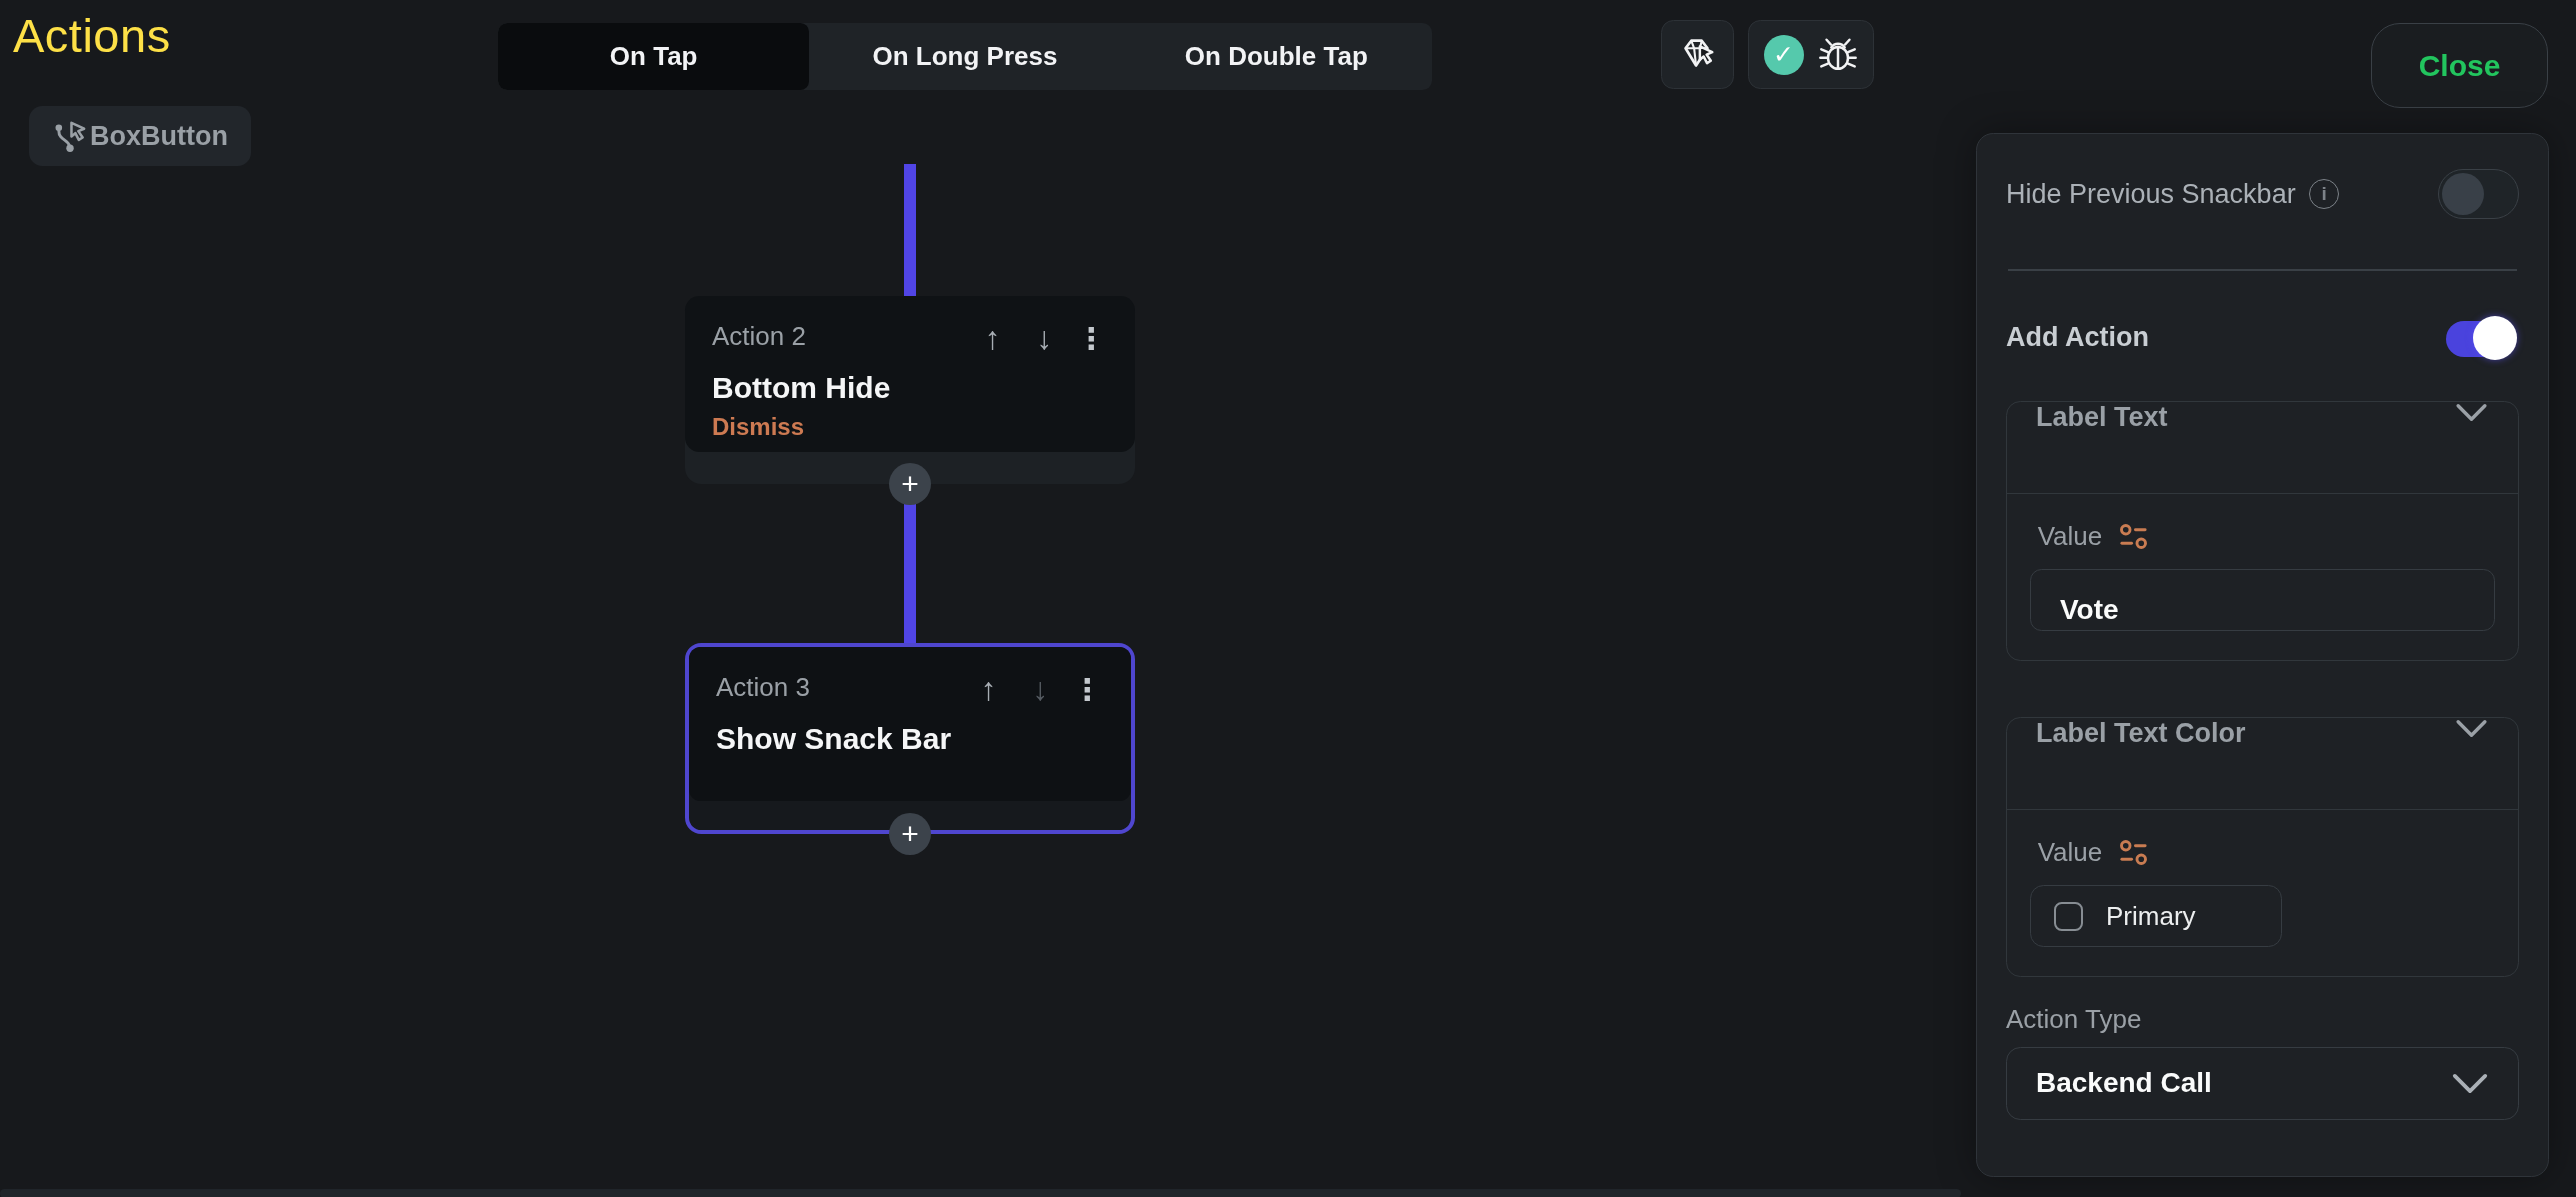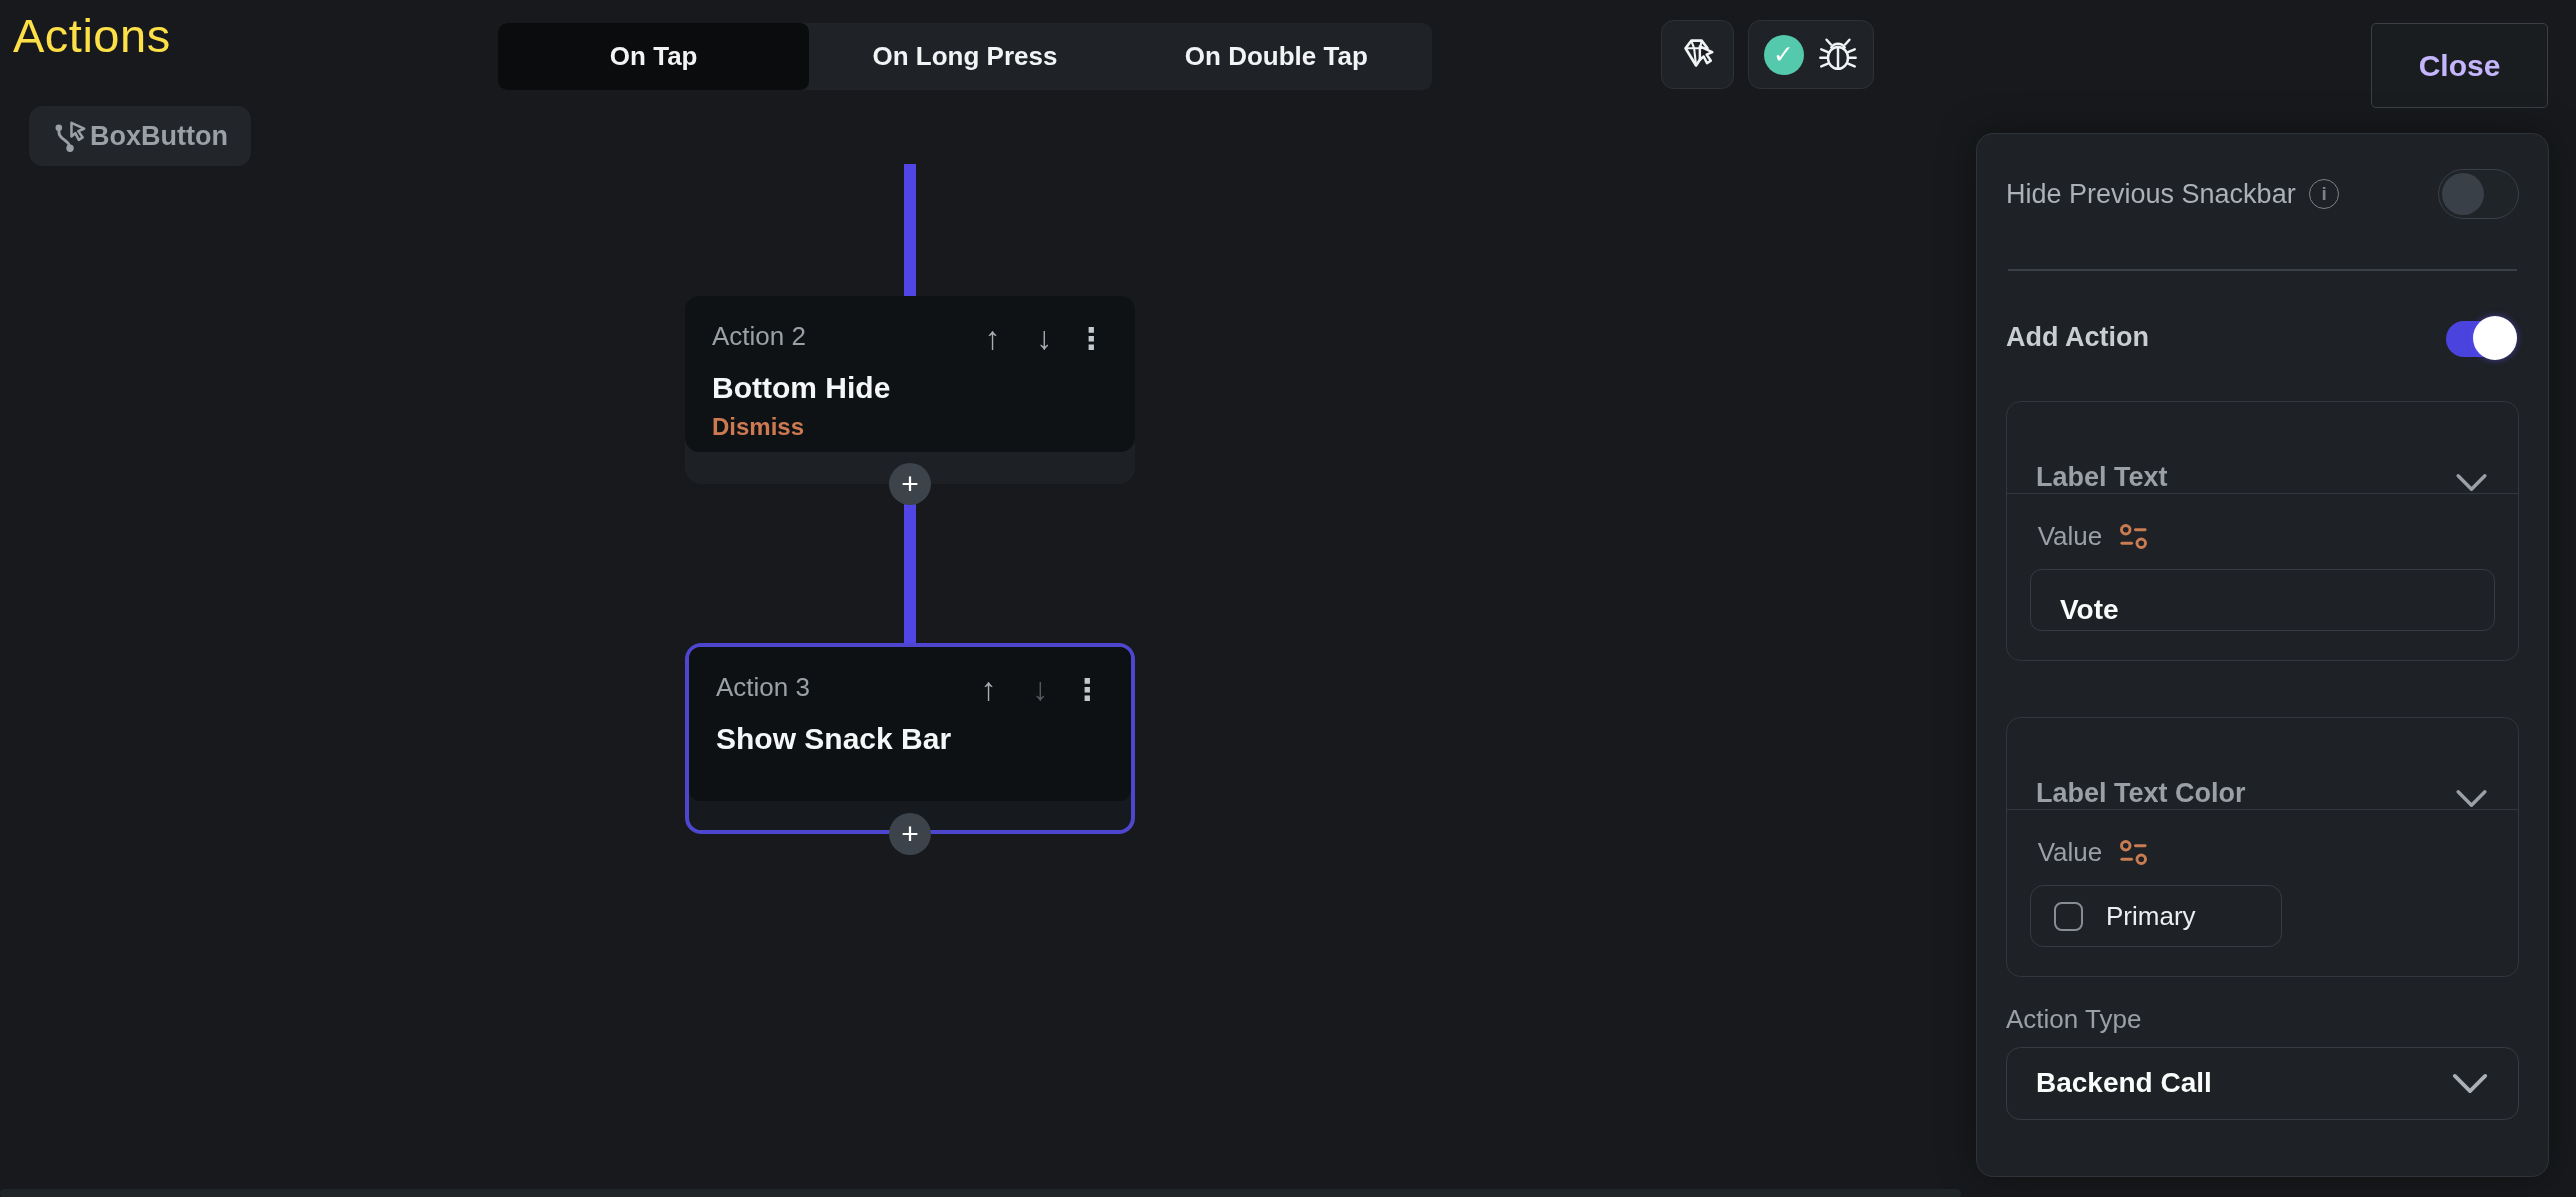--- a/index.html
+++ b/index.html
@@ -37,23 +37,23 @@
     background:#1f2327; border:1.9px solid #2d3237; border-radius:12.5px;
     display:flex; align-items:center; justify-content:center; gap:13.5px; cursor:pointer;
   }
   .check-circle {
     width:40px; height:40px; border-radius:50%; background:#55c9ac;
     display:flex; align-items:center; justify-content:center;
     color:#fff; font-size:25px; font-weight:800;
   }
   .close-btn {
     position:absolute; left:2371px; top:23px; width:177px; height:85px;
-    background:#1a1d20; border:1.9px solid #3a4046; border-radius:5px;
+    background:#1a1d20; border:1.9px solid #3a4046; border-radius:29px;
     display:flex; align-items:center; justify-content:center;
-    color:#c4b5fd; font-size:30px; font-weight:800; cursor:pointer;
+    color:#22c55e; font-size:30px; font-weight:800; cursor:pointer;
   }
 
   
   .flow-line { position:absolute; left:904px; width:11.5px; background:#5145e6; }
   .flow-line.seg1 { top:164px; height:136px; }
   .flow-line.seg2 { top:502px; height:144px; }
 
   .action-wrap {
     position:absolute; left:685px; width:450px;
     background:#1d2125; border-radius:16.3px;
@@ -120,21 +120,21 @@
     border-radius:50%; background:#fff; box-shadow:0 0 7.7px rgba(90,80,240,.6);
   }
   .panel-divider { height:1.9px; background:#3a4046; margin:50px 1.9px 0 1.9px; }
 
   .section {
     border:1.9px solid #31373c; border-radius:14.4px; overflow:hidden;
   }
   .section.s1 { margin-top:38px; }
   .section.s2 { margin-top:56px; }
   .section-head {
-    height:92px; display:flex; align-items:flex-end; padding:0 29px;
+    height:92px; display:flex; align-items:flex-start; padding:0 29px;
     border-bottom:1.9px solid #31373c; cursor:pointer;
   }
   .section-title { color:#9aa0a6; font-size:27px; font-weight:700; }
   .chev { margin-left:auto; display:flex; }
   .section-body { padding:25px 23px 29px 23px; }
   .value-row { display:flex; align-items:center; gap:15.4px; margin:1.9px 0 17.3px 7.7px; }
   .value-label { color:#9aa0a6; font-size:26px; }
   .value-input {
     height:62px; border:1.9px solid #363c42; border-radius:11.5px;
     display:flex; align-items:center; padding:0 29px; cursor:text;

